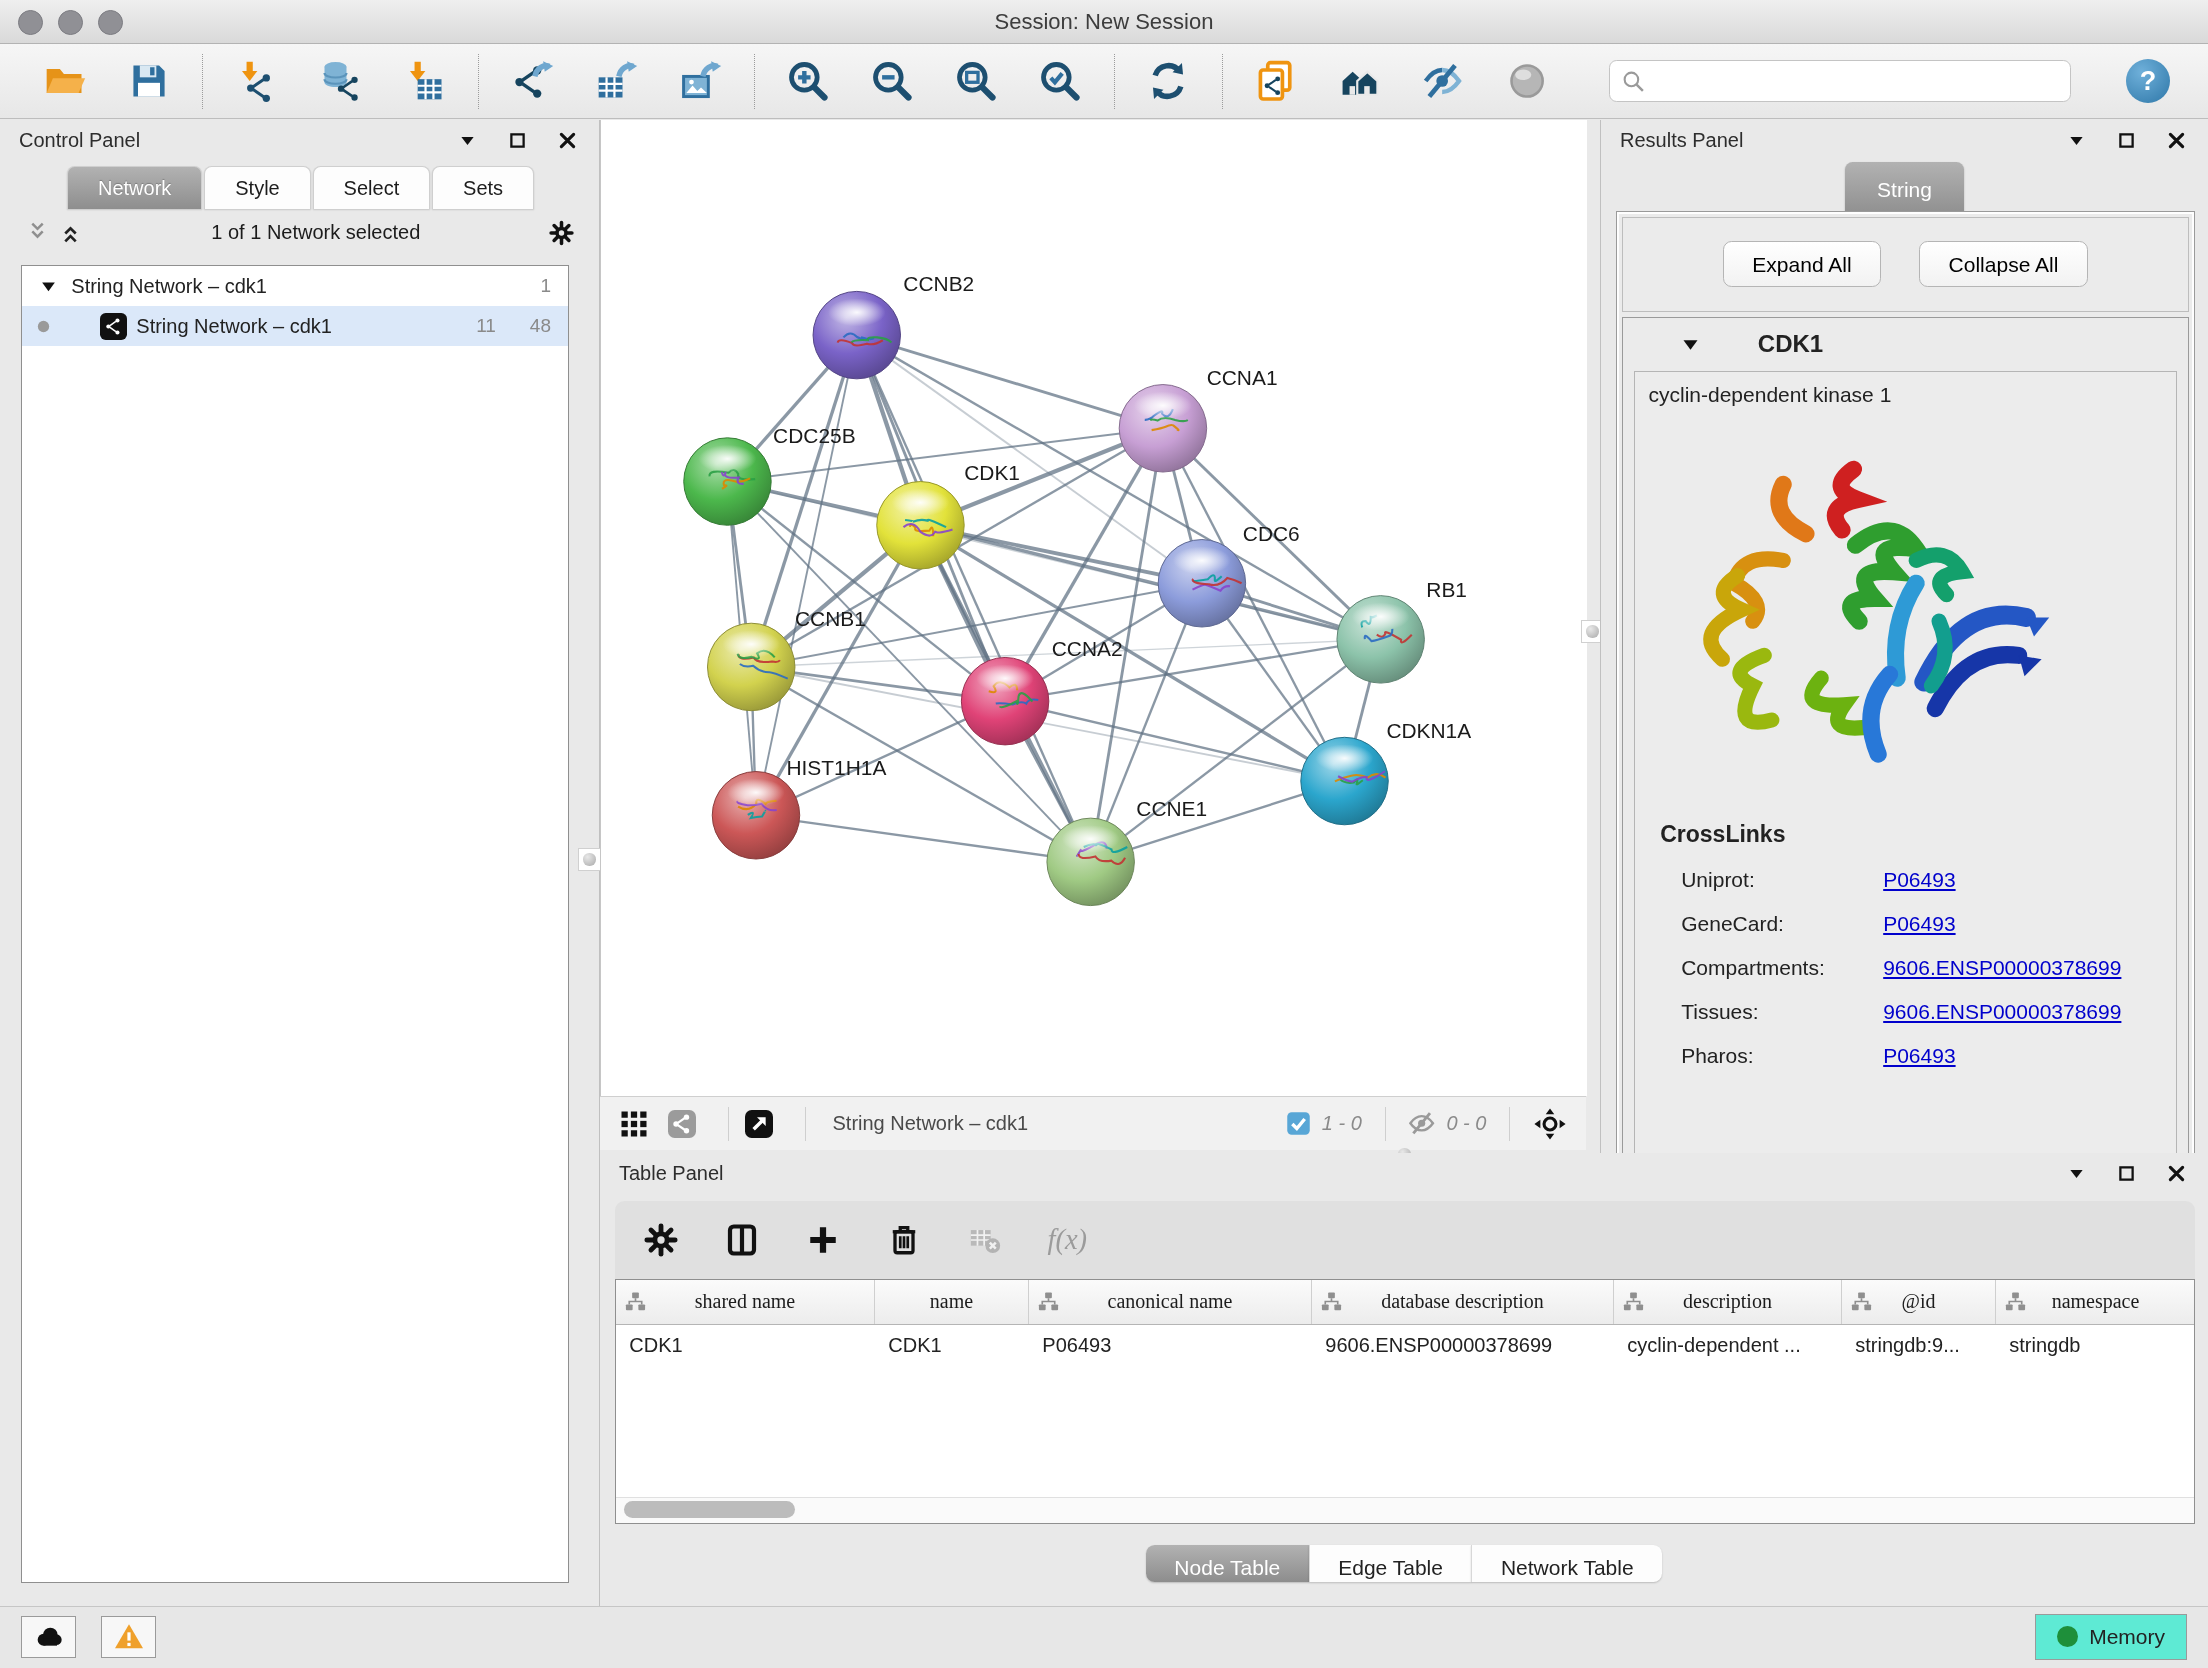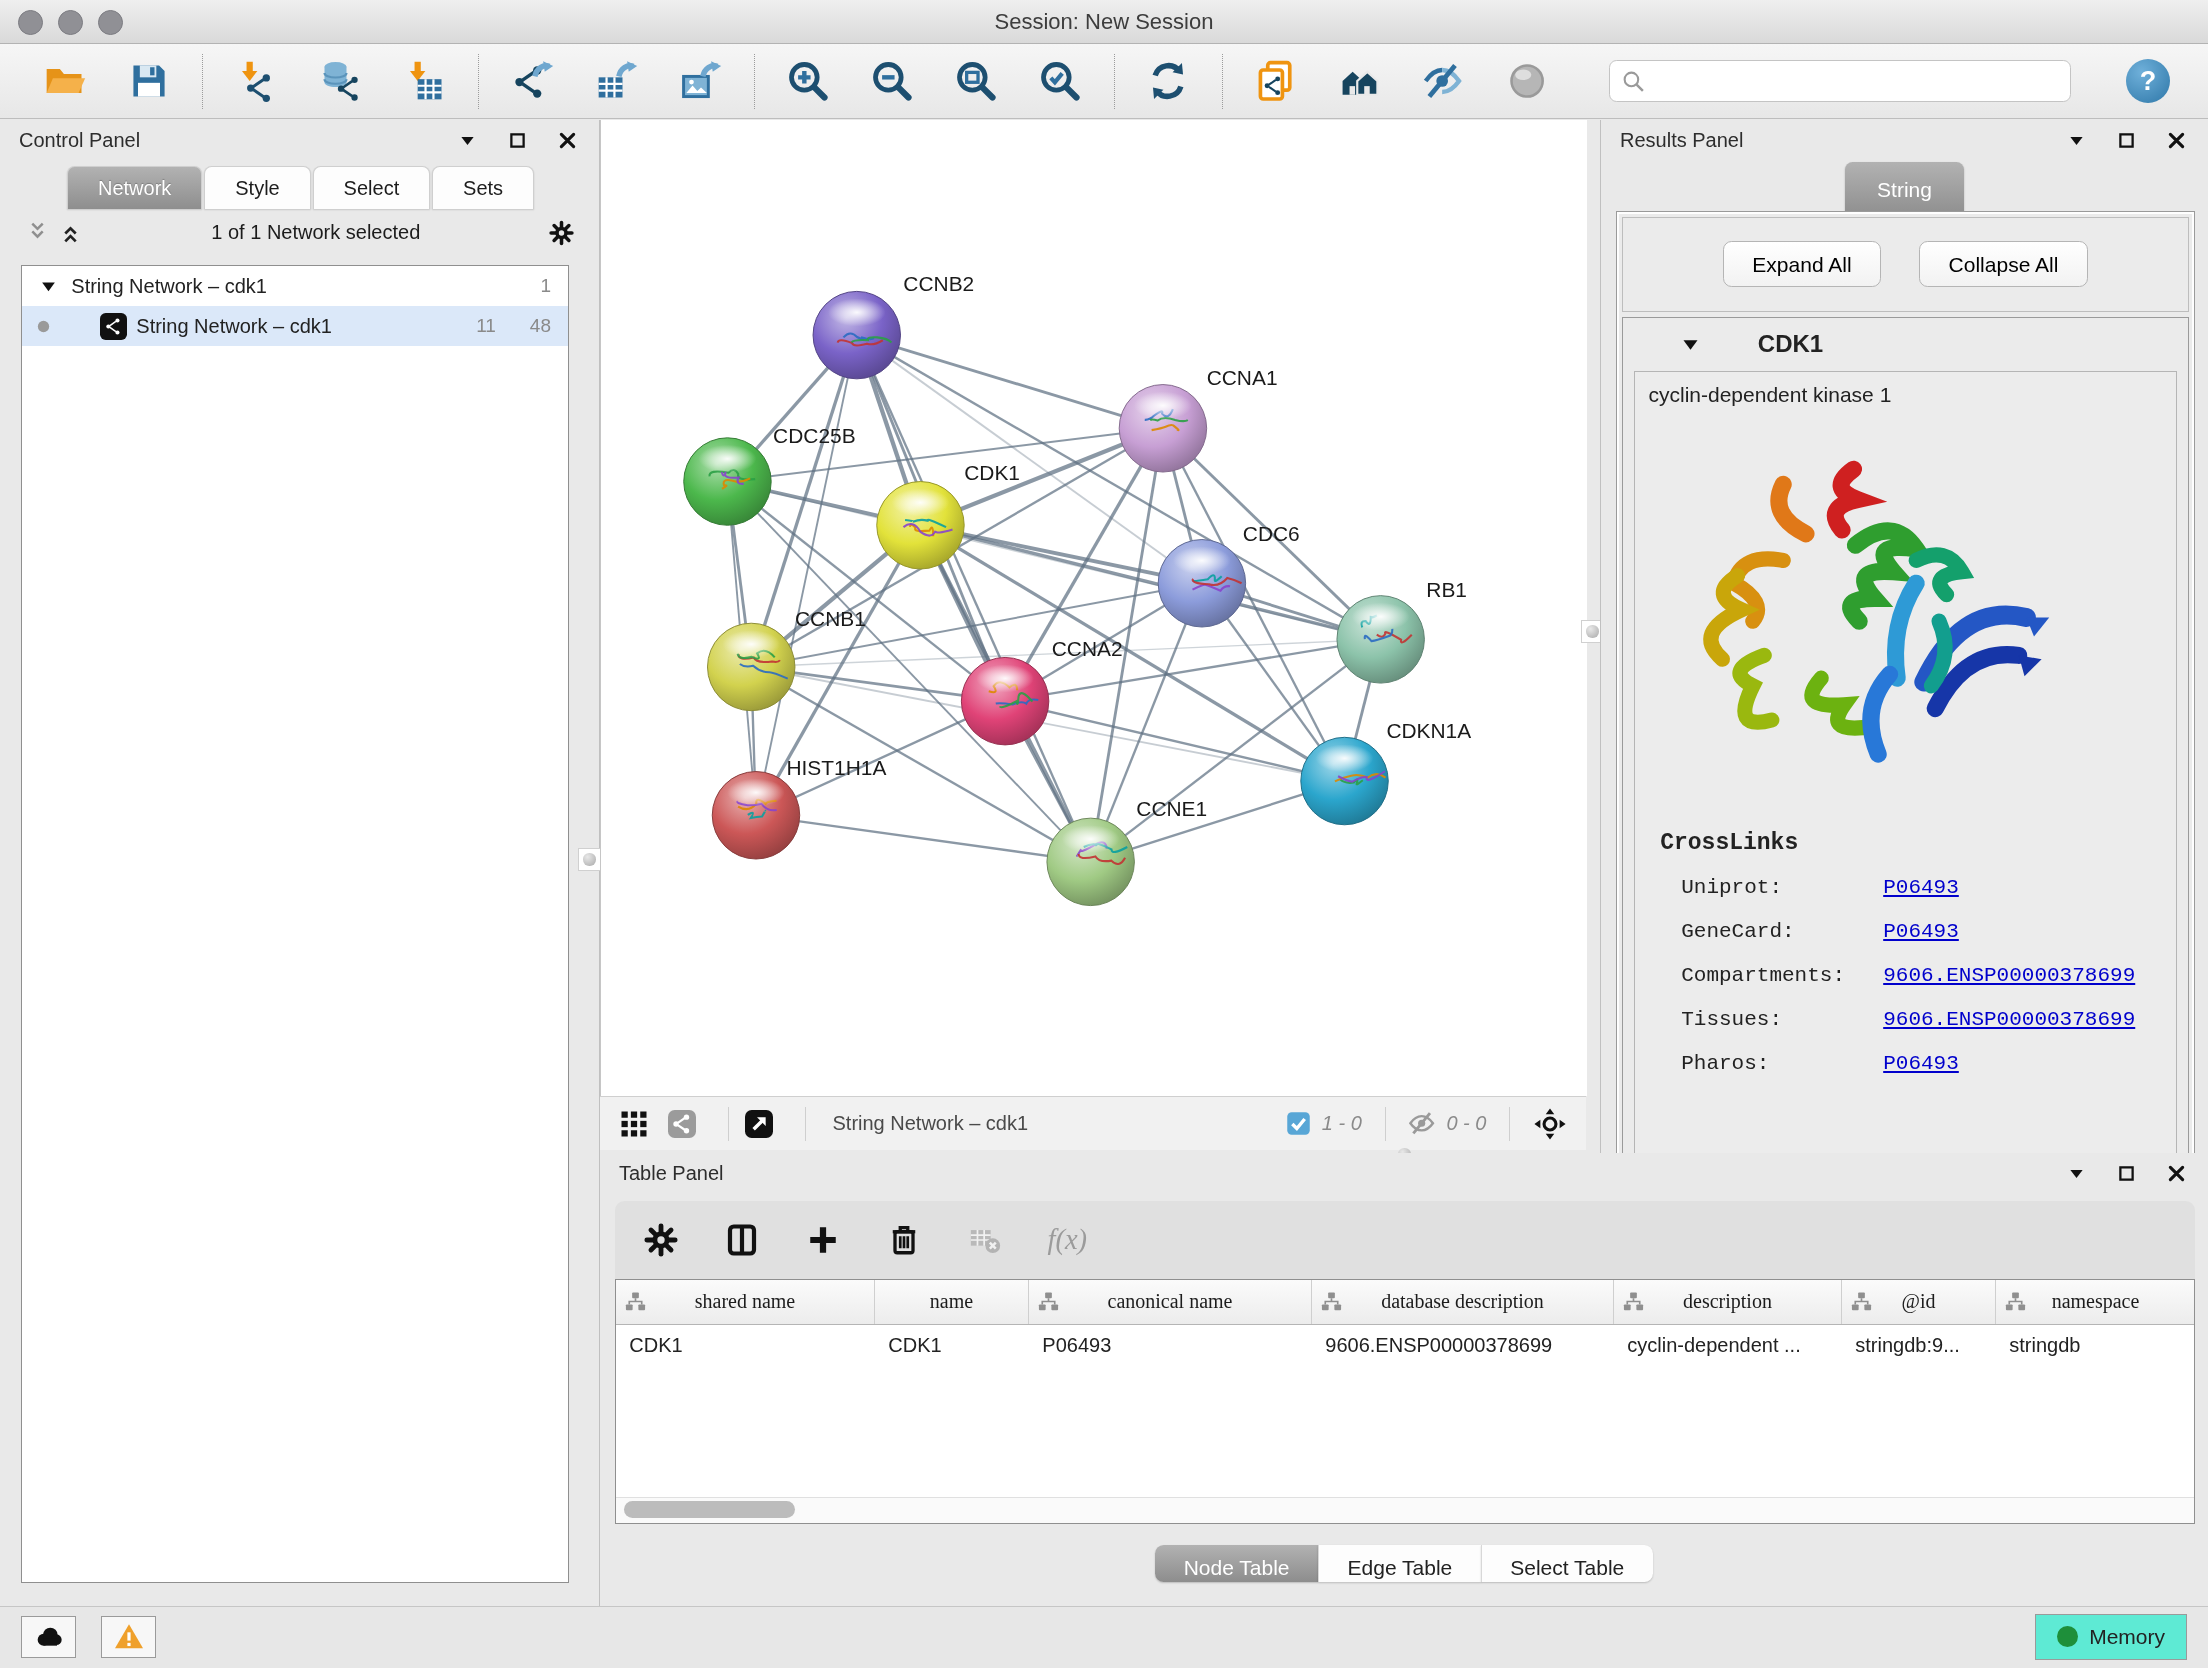--- a/index.html
+++ b/index.html
@@ -49,21 +49,21 @@
   .string-tab{height:40px;line-height:40px;padding:8px 32px;border-radius:7.6px;background:linear-gradient(#b2b2b2,#8d8d8d);color:#fff;font-size:21px;cursor:pointer;box-shadow:0 1px 1.9px rgba(0,0,0,.25);}
   .rp-outer{position:absolute;left:15px;right:13.3px;top:91px;height:1012px;background:#ebebeb;border:1px solid #9a9a9a;box-shadow:inset 0 0 0 1.9px #fff;display:flex;flex-direction:column;}
   .rp-btnbox{height:93px;margin:4.8px;border:1px solid #bdbdbd;display:flex;align-items:center;justify-content:center;gap:38px;flex:none;}
   .rp-btn{height:46px;line-height:46px;padding:0 28.5px;background:linear-gradient(#ffffff,#f2f2f2);border:1px solid #b5b5b5;border-radius:8.6px;font-size:21px;cursor:pointer;}
   .rp-cdk{flex:1;margin:0 4.8px 4.8px 4.8px;border:1px solid #9a9a9a;display:flex;flex-direction:column;background:#ebebeb;}
   .rp-cdk-head{height:53px;display:flex;align-items:center;padding-left:57px;gap:57px;flex:none;}
   .rp-cdk-head .pname{font-size:24px;font-weight:bold;}
   .rp-content{flex:1;margin:0 11.4px 11.4px 11.4px;border:1px solid #b5b5b5;background:#ececec;position:relative;overflow:hidden;}
   .rp-desc{font-size:21px;padding:11.4px 0 0 13.3px;}
   .rp-structure{margin:28.5px 0 0 38px;}
-  .crosslinks{font-family:Liberation Mono, monospace;margin:12px 0 0 25px;}
+  .crosslinks{font-family:Liberation Sans, sans-serif;margin:3px 0 0 25px;}
   .crosslinks h3{font-size:23px;margin:0 0 9.5px 0;}
   .clrow{line-height:44px;font-size:21px;padding-left:21px;}
   .cllabel{display:inline-block;width:202px;}
   .cllink{color:#0000cc;text-decoration:underline;cursor:pointer;}
   .rp-thumb{position:absolute;bottom:0;left:76px;width:57px;height:9.5px;background:#fafafa;border:1px solid #d8d8d8;}
   
   .table-panel{position:absolute;left:600px;top:1153px;right:0;bottom:62px;background:#e9e9e9;}
   .tp-toolbar{margin:7.6px 13.3px 0 15px;height:78px;background:#e0e0e0;border-radius:9.5px 9.5px 0 0;display:flex;align-items:center;padding-left:28.5px;gap:46px;}
   .tp-tbtn{cursor:pointer;display:flex;align-items:center;}
   .fx{font-family:"Liberation Serif",serif;font-style:italic;font-size:28.5px;color:#9b9b9b;}
@@ -922,21 +922,21 @@
             <div class="td" style="width: 200px;">stringdb</div>
           </div>
         </div>
       <div class="hscroll">
         <div class="hthumb"></div>
       </div>
     </div>
     <div class="tp-tabs" id="tp-tabs">
         <div class="btab sel">Node Table</div>
         <div class="btab">Edge Table</div>
-        <div class="btab">Select Table</div>
+        <div class="btab">Network Table</div>
       </div>
   </div>
 
   <div class="statusbar">
     <div class="sb-btn" style="left:21px;">
       <span class="icon">
           <svg viewBox="0 0 24 24" width="32" height="32">
             <circle cx="8" cy="14" r="4.5" fill="#111"></circle>
             <circle cx="13" cy="10.5" r="5.5" fill="#111"></circle>
             <circle cx="17.5" cy="14" r="4" fill="#111"></circle>

